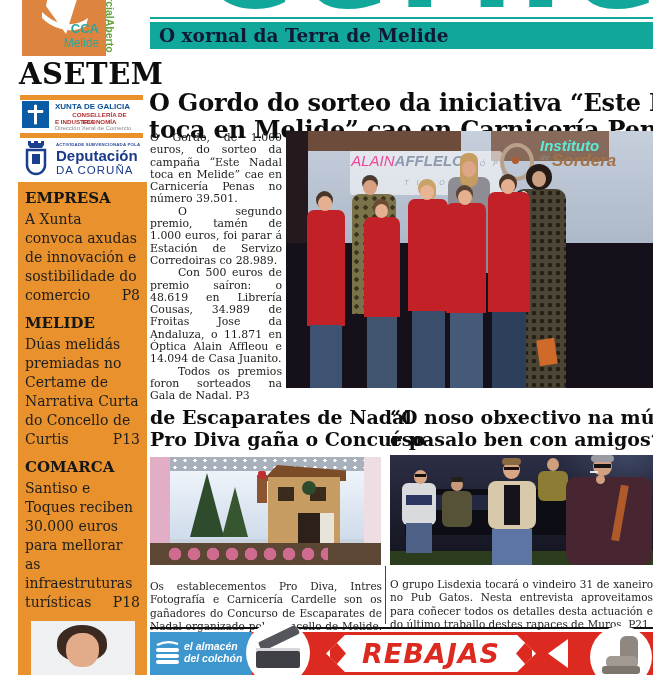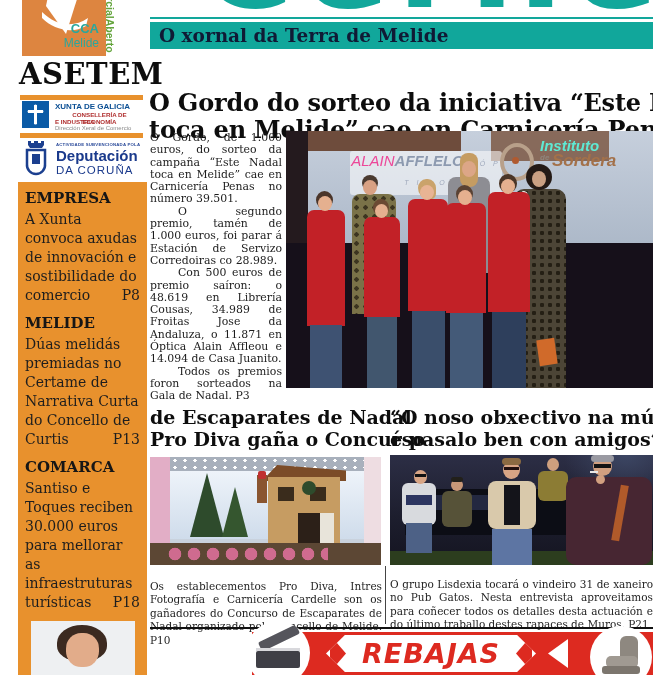--- a/index.html
+++ b/index.html
@@ -327,20 +327,29 @@
     <i style="left:200px;top:16px;width:8px;height:2px;background:#e8e8e8;"></i>
   </div>
 
   <p class="caption cap-left">Os establecementos Pro Diva, Intres Fotografía e Carnicería Cardelle son os gañadores do Concurso de Escaparates de Nadal organizado polo Concello de Melide. P10</p>
   <p class="caption cap-right">O grupo Lisdexia tocará o vindeiro 31 de xaneiro no Pub Gatos. Nesta entrevista aproveitamos para coñecer todos os detalles desta actuación e do último traballo destes rapaces de Muros. P21</p>
   <div class="col-rule"></div>
   <div class="bottom-rule"></div>
 
   <div class="ad">
     <i class="ad-red"></i>
+    <i class="ad-blue">
+      <svg width="28" height="28" viewBox="0 0 28 28" style="position:absolute;left:3px;top:7px">
+        <path d="M4 6 Q14 1 25 5" stroke="#fff" stroke-width="2.2" fill="none"></path>
+        <rect x="3" y="9" width="23" height="4" rx="2" fill="#fff"></rect>
+        <rect x="3" y="15" width="23" height="4" rx="2" fill="#fff"></rect>
+        <rect x="3" y="21" width="23" height="4" rx="2" fill="#fff"></rect>
+      </svg>
+      <span class="ad-brand"><span>el almacén</span><br><span>del colchón</span></span>
+    </i>
     <i class="circle-bed">
       <i style="left:12px;top:12px;width:42px;height:10px;background:#55555c;transform:rotate(-26deg);border-radius:2px;"></i>
       <i style="left:10px;top:30px;width:44px;height:17px;background:#3f3f46;border-radius:2px;"></i>
       <i style="left:10px;top:27px;width:44px;height:3px;background:#d8d8dc;"></i>
     </i>
     <i class="band">
       <i class="chev chev-l"></i>
       <i class="chev chev-r"></i>
       <b>REBAJAS</b>
     </i>

